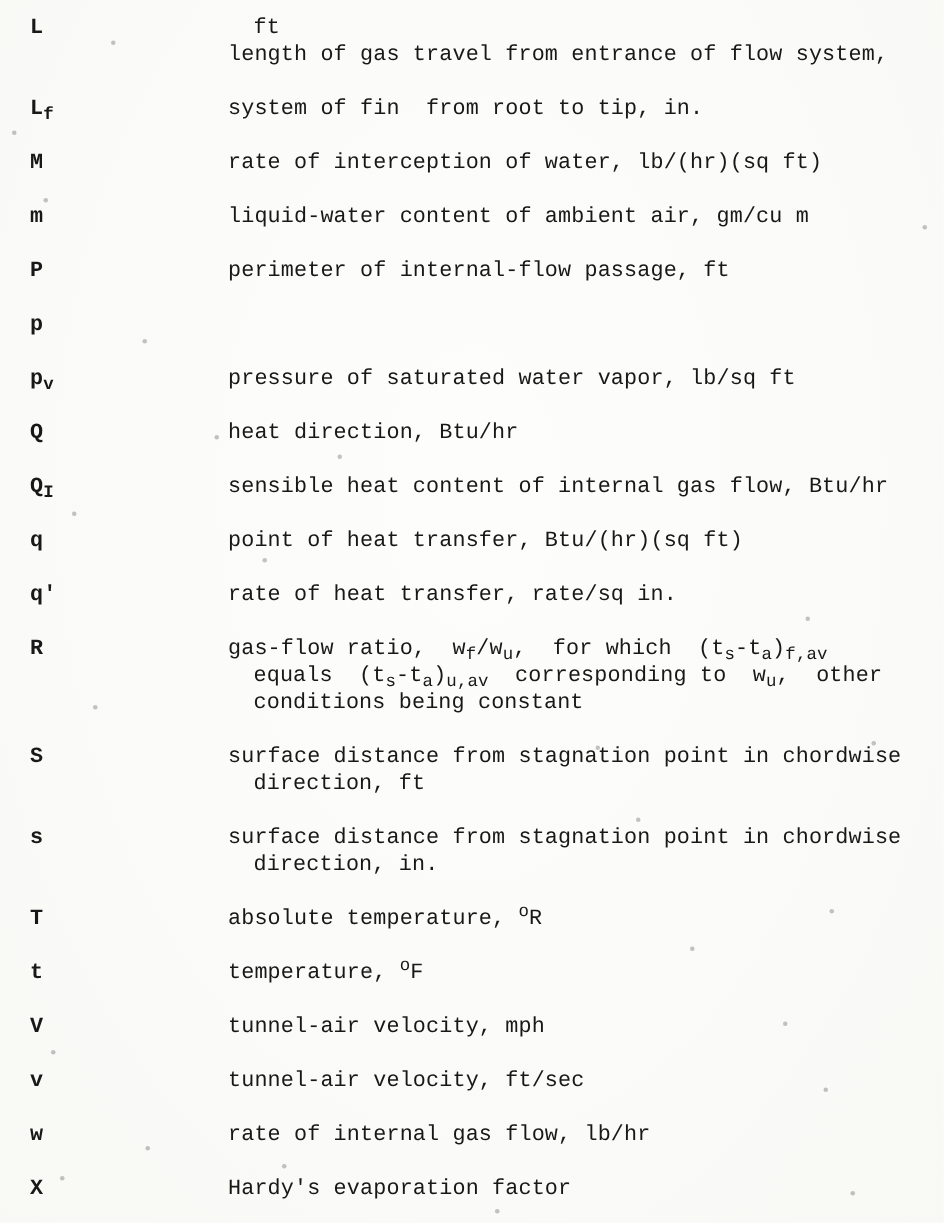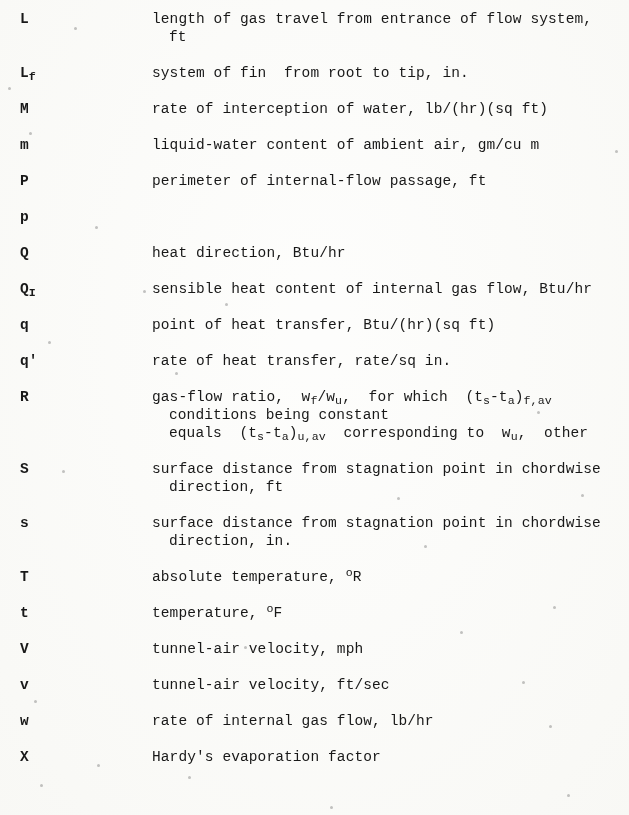--- a/index.html
+++ b/index.html
@@ -47,22 +47,22 @@
   }
 </style>
 </head>
 <body>
 
 <div class="page">
   <div class="list">
   <div class="row">
     <div class="sym"><span>L</span></div>
     <div class="desc">
+          <div class="line cont"><span>ft</span></div>
           <div class="line"><span>length of gas travel from entrance of flow system,</span></div>
-          <div class="line cont"><span>ft</span></div>
         </div>
   </div>
 
   <div class="row">
     <div class="sym"><span>L</span><sub>f</sub></div>
     <div class="desc">
           <div class="line"><span>system of fin  from root to tip, in.</span></div>
         </div>
   </div>
 
@@ -84,20 +84,26 @@
     <div class="sym"><span>P</span></div>
     <div class="desc">
           <div class="line"><span>perimeter of internal-flow passage, ft</span></div>
         </div>
   </div>
 
   <div class="row">
     <div class="sym"><span>p</span></div>
   </div>
 
+  <div class="row">
+    <div class="sym"><span>p</span><sub>v</sub></div>
+    <div class="desc">
+          <div class="line"><span>pressure of saturated water vapor, lb/sq ft</span></div>
+        </div>
+  </div>
 
   <div class="row">
     <div class="sym"><span>Q</span></div>
     <div class="desc">
           <div class="line"><span>heat direction, Btu/hr</span></div>
         </div>
   </div>
 
   <div class="row">
     <div class="sym"><span>Q</span><sub>I</sub></div>
@@ -117,22 +123,22 @@
     <div class="sym"><span>q'</span></div>
     <div class="desc">
           <div class="line"><span>rate of heat transfer, rate/sq in.</span></div>
         </div>
   </div>
 
   <div class="row">
     <div class="sym"><span>R</span></div>
     <div class="desc">
           <div class="line"><span>gas-flow ratio,  w</span><sub>f</sub><span>/w</span><sub>u</sub><span>,  for which  (t</span><sub>s</sub><span>-t</span><sub>a</sub><span>)</span><sub>f,av</sub></div>
+          <div class="line cont"><span>equals  (t</span><sub>s</sub><span>-t</span><sub>a</sub><span>)</span><sub>u,av</sub><span>  corresponding to  w</span><sub>u</sub><span>,  other</span></div>
           <div class="line cont"><span>conditions being constant</span></div>
-          <div class="line cont"><span>equals  (t</span><sub>s</sub><span>-t</span><sub>a</sub><span>)</span><sub>u,av</sub><span>  corresponding to  w</span><sub>u</sub><span>,  other</span></div>
         </div>
   </div>
 
   <div class="row">
     <div class="sym"><span>S</span></div>
     <div class="desc">
           <div class="line"><span>surface distance from stagnation point in chordwise</span></div>
           <div class="line cont"><span>direction, ft</span></div>
         </div>
   </div>

